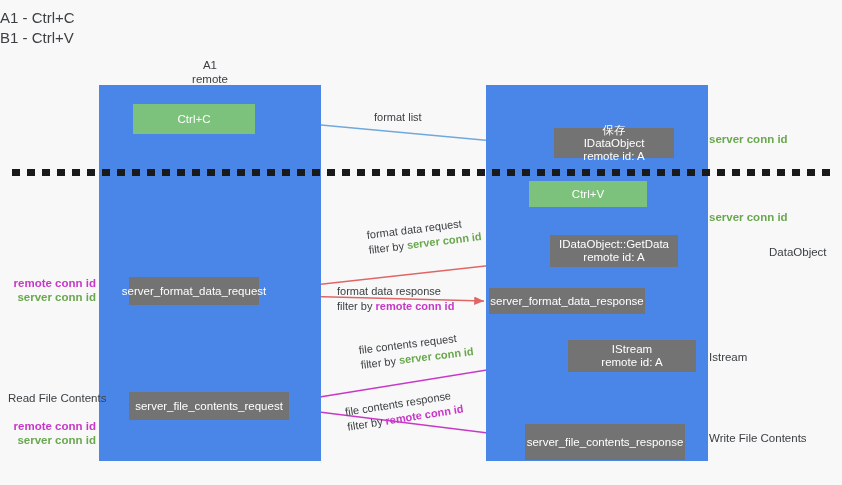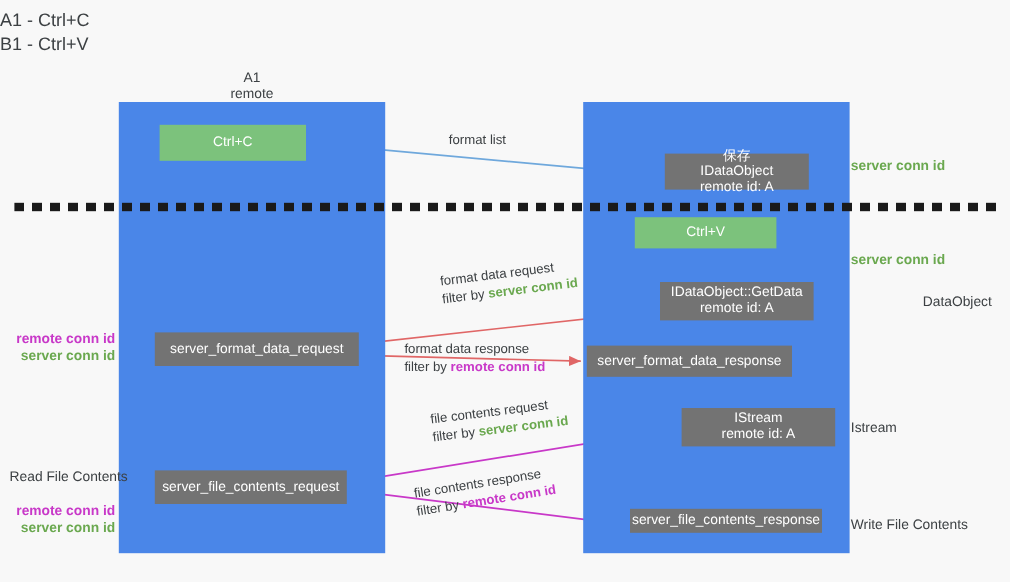--- a/index.html
+++ b/index.html
@@ -84,24 +84,24 @@
   .node.green  { background: #7cc27c; }
   .node.orange { background: #737373; }
   .node .l2 { display: block; }
 
   #n-ctrlc  { left: 133px; top: 104px; width: 122px; height: 30px; }
   #n-save   { left: 554px; top: 128px; width: 120px; height: 30px; }
   #n-ctrlv  { left: 529px; top: 181px; width: 118px; height: 26px; }
   #n-getdata{ left: 550px; top: 235px; width: 128px; height: 32px; }
   #n-istream{ left: 568px; top: 340px; width: 128px; height: 32px; }
 
-  #n-sfdreq { left: 129px; top: 277px; width: 170px; height: 28px; }
-  #n-sfdres { left: 489px; top: 288px; width: 171px; height: 26px; }
+  #n-sfdreq { left: 129px; top: 277px; width: 130px; height: 28px; }
+  #n-sfdres { left: 489px; top: 288px; width: 156px; height: 26px; }
   #n-sfcreq { left: 129px; top: 392px; width: 160px; height: 28px; }
-  #n-sfcres { left: 525px; top: 424px; width: 160px; height: 20px; }
+  #n-sfcres { left: 525px; top: 424px; width: 160px; height: 36px; }
 
   
   .side-note {
     position: absolute;
     font-size: 11.5px;
     line-height: 14px;
     white-space: nowrap;
   }
   .side-note.green-t  { color: #6aa84f; font-weight: bold; }
   .side-note.plain    { color: #3c4043; }

